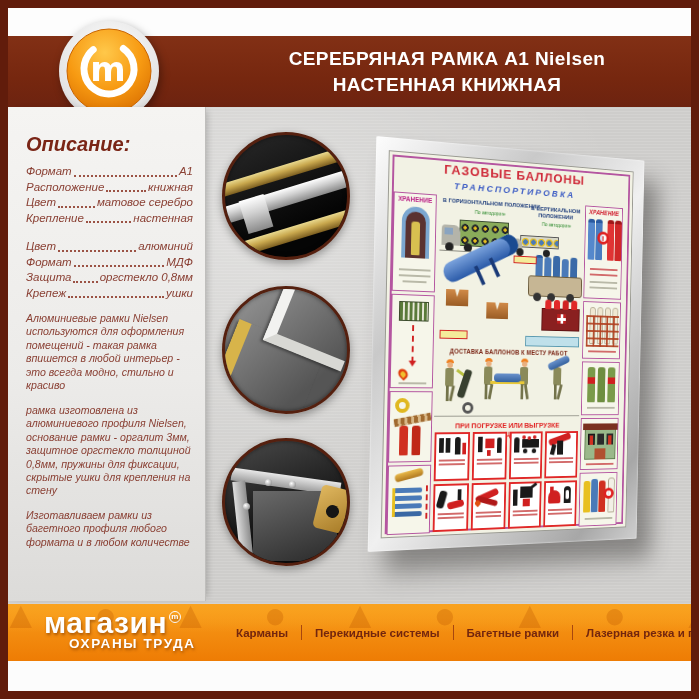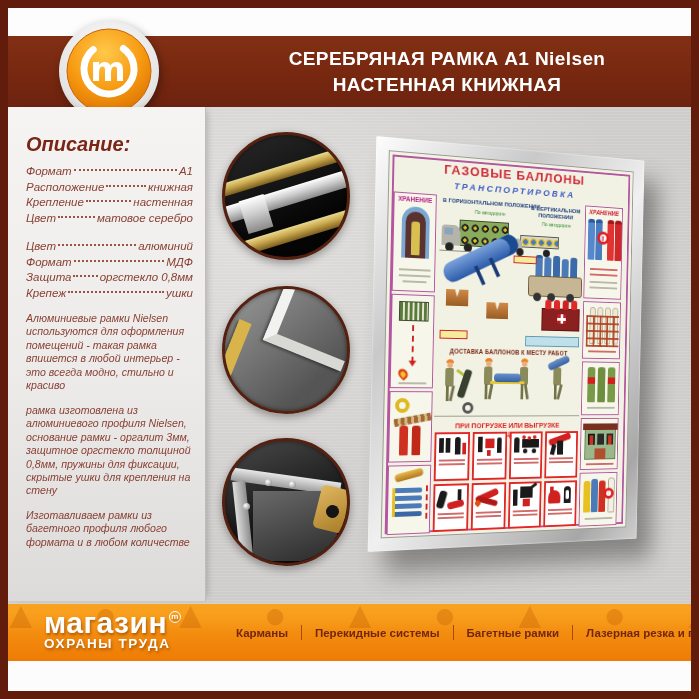--- a/index.html
+++ b/index.html
@@ -36,21 +36,21 @@
   
   .left-panel{
     left:0;top:0;width:198px;height:494px;
     background:linear-gradient(180deg,#f5f4f2 0%,#ecebe9 55%,#dcdbd9 100%);
     border-right:1px solid #bfbebc;
     box-shadow:5px 0 7px -4px rgba(0,0,0,.22);
     padding:26px 12px 0 18px;
     color:#8a4034;font-style:italic;
   }
   .desc-heading{font-size:20px;font-weight:bold;color:#7a2516;margin:0 0 8px 0;}
-  .spec-row{display:flex;align-items:center;font-size:11.5px;line-height:15.5px;white-space:nowrap;}
+  .spec-row{display:flex;align-items:flex-end;font-size:11.5px;line-height:15.5px;white-space:nowrap;}
   .spec-row .leader{flex:1;border-bottom:2px dotted #9b5244;margin:0 2px 3px 2px;min-width:8px;}
   .spec-gap{height:13px;}
   .desc-par{font-size:10.6px;line-height:1.27;margin:11px 0 0 0;}
 
   
   .photo-circle{
     width:128px;height:128px;border-radius:50%;
     border:3px solid #55200f;overflow:hidden;
     box-shadow:0 3px 8px rgba(0,0,0,.35), inset 0 0 4px rgba(0,0,0,.5);
   }
@@ -97,21 +97,21 @@
     left:8px;top:604px;width:683px;height:57px;overflow:hidden;
     background:linear-gradient(180deg,#f9a21f 0%,#f3891000 50%),linear-gradient(180deg,#f89d1b,#ee7c04);
   }
   .band-pattern{
     left:-6px;top:-8px;width:700px;height:80px;
     color:rgba(190,85,0,.30);font-size:38px;letter-spacing:22px;line-height:38px;
     white-space:nowrap;user-select:none;
   }
   .brand{left:36px;top:5px;color:#fff;cursor:pointer;text-shadow:1px 2px 3px rgba(110,45,0,.55);}
   .brand .b1{font-size:30px;font-weight:bold;line-height:28px;letter-spacing:.5px;}
-  .brand .b2{font-size:13.5px;font-weight:bold;letter-spacing:1.6px;line-height:14px;}
+  .brand .b2{font-size:13.5px;font-weight:bold;letter-spacing:1.6px;line-height:14px;margin-left:25px;}
   .brand .tm{
     display:inline-block;vertical-align:14px;margin-left:2px;
     width:12px;height:12px;border:1.4px solid #fff;border-radius:50%;
     font-size:8px;line-height:9px;text-align:center;font-weight:bold;
   }
   .menu{left:215px;top:0;height:57px;display:flex;align-items:center;}
   .menu-item{
     font-size:11.5px;font-weight:bold;color:#73260e;padding:0 13px;cursor:pointer;white-space:nowrap;
   }
   .menu-sep{width:1px;height:15px;background:#a8470e;}
@@ -159,28 +159,28 @@
         <span>Формат</span>
         <span class="leader"></span>
         <span>А1</span>
       </div>
       <div class="spec-row">
         <span>Расположение</span>
         <span class="leader"></span>
         <span>книжная</span>
       </div>
       <div class="spec-row">
+        <span>Цвет</span>
+        <span class="leader"></span>
+        <span>матовое серебро</span>
+      </div>
+      <div class="spec-row">
         <span>Крепление</span>
         <span class="leader"></span>
         <span>настенная</span>
-      </div>
-      <div class="spec-row">
-        <span>Цвет</span>
-        <span class="leader"></span>
-        <span>матовое серебро</span>
       </div>
 
       <div class="spec-gap"></div>
 
       <div class="spec-row">
         <span>Цвет</span>
         <span class="leader"></span>
         <span>алюминий</span>
       </div>
       <div class="spec-row">

